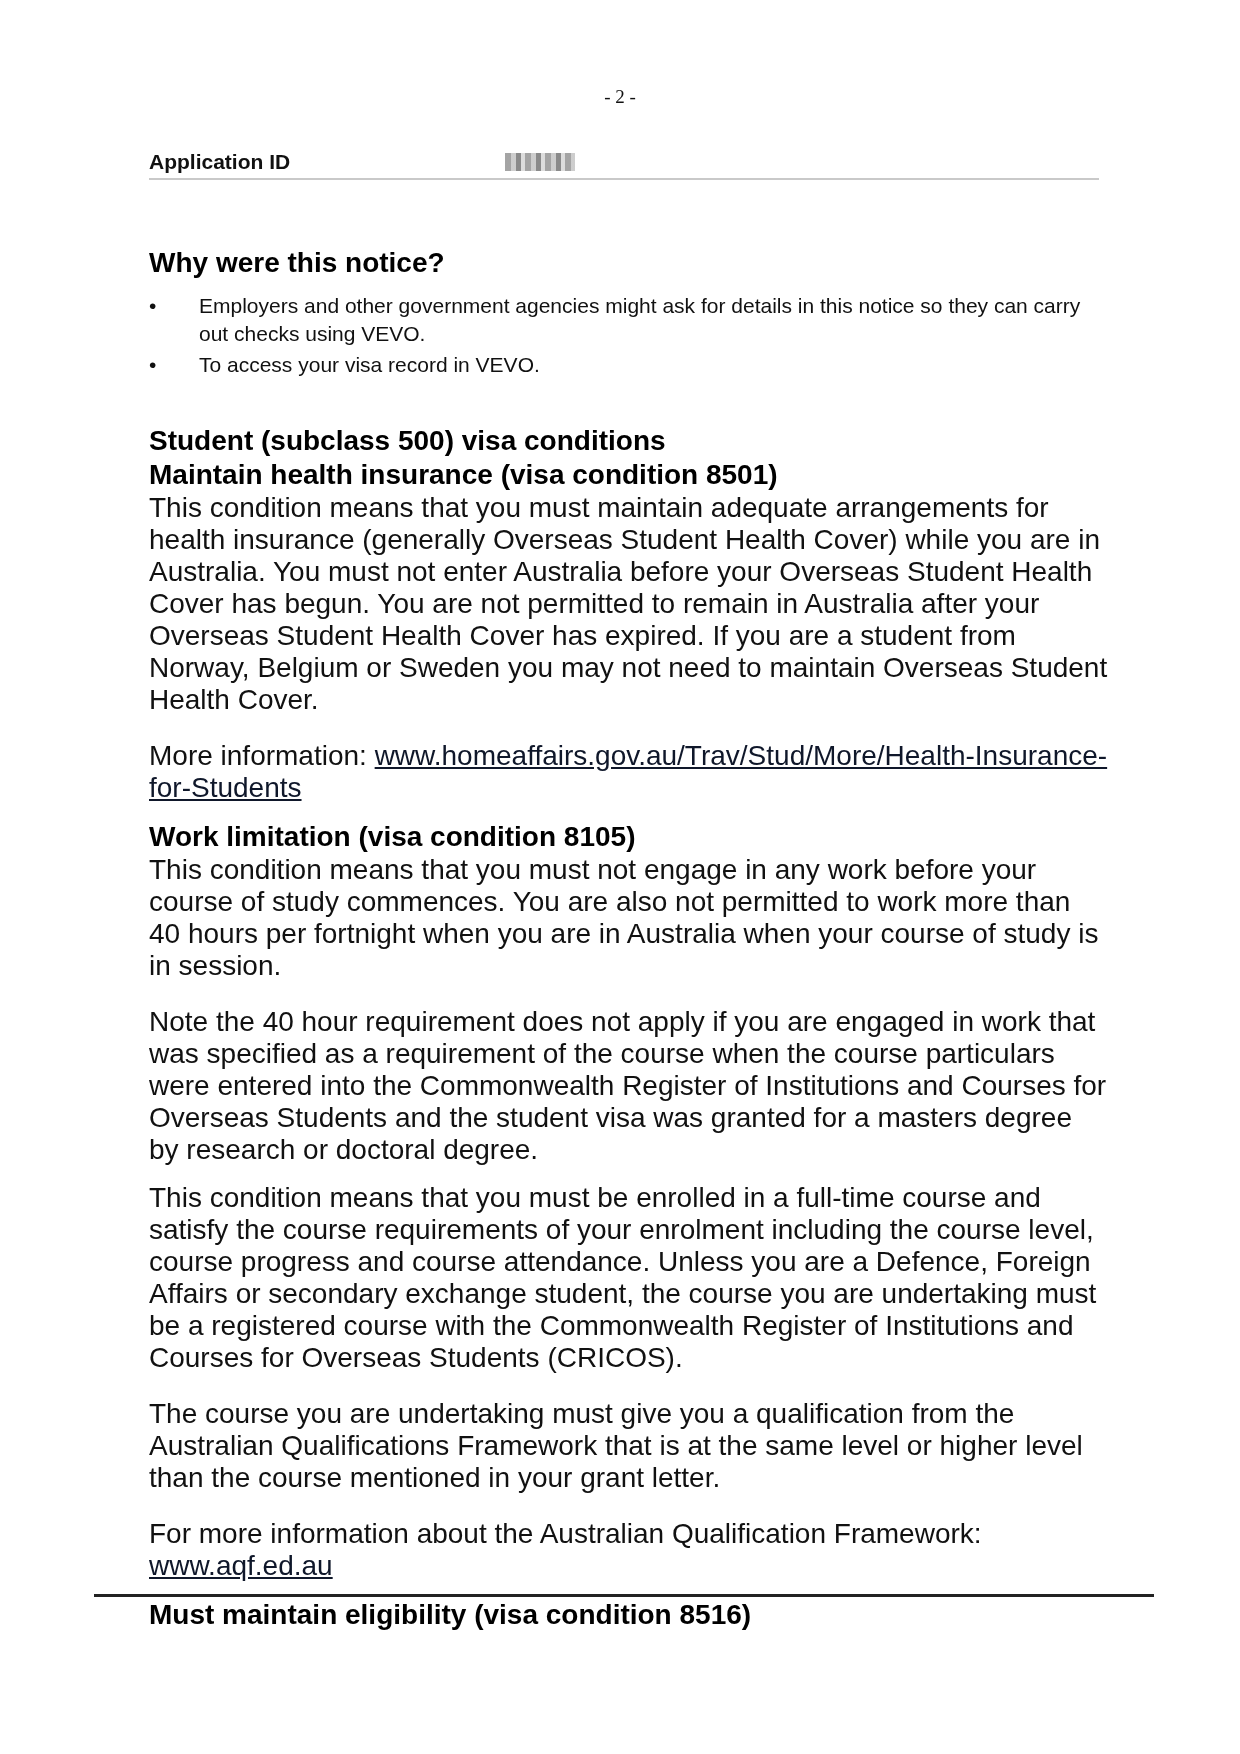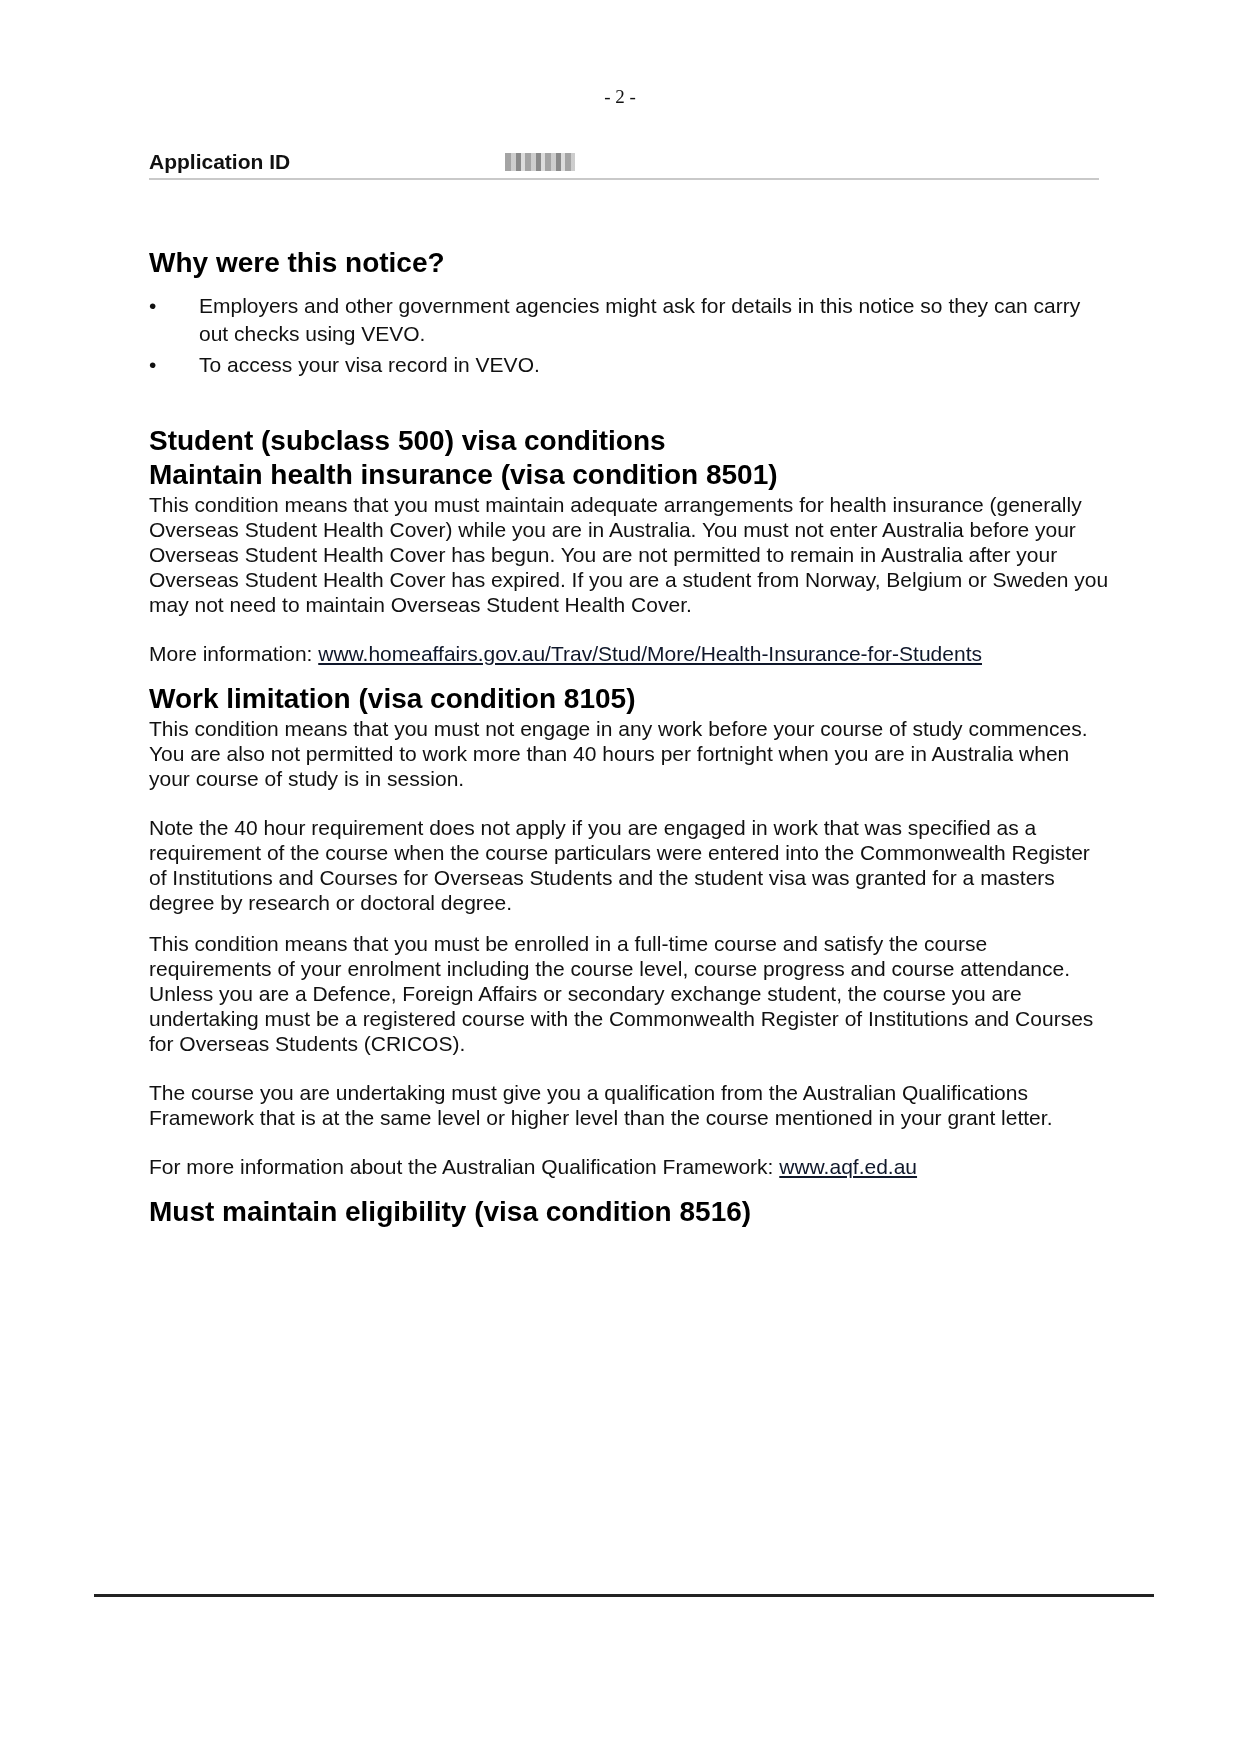--- a/index.html
+++ b/index.html
@@ -18,21 +18,21 @@
     }
     .id-label { width: 356px; font-weight: bold; font-size: 21px; }
     .redacted {
       display: inline-block; height: 18px;
       background:
         repeating-linear-gradient(90deg, #9a9a9a 0 6px, #c8c8c8 6px 11px, #7d7d7d 11px 16px, #d9d9d9 16px 20px);
       opacity: 0.9;
     }
     .content { position: absolute; left: 149px; width: 960px; }
     h2 { margin: 0; font-size: 28px; font-weight: bold; line-height: 34px; color: #000; }
-    p { margin: 0; font-size: 21px; line-height: 25px; }
+    p { margin: 0; font-size: 28px; line-height: 32px; }
     .gap { height: 24px; }
     ul.bullets { list-style: none; margin: 0; padding: 0; }
     ul.bullets li { position: relative; padding-left: 50px; font-size: 21px; line-height: 27.5px; margin-bottom: 4px; }
     ul.bullets li .bullet { position: absolute; left: 0; top: 0; }
     a.link { color: #0f172a; text-decoration: underline; }
     .footer-rule {
       position: absolute; top: 1594px; left: 94px; width: 1060px; height: 3px; background: #222;
     }
   </style>
 </head>

